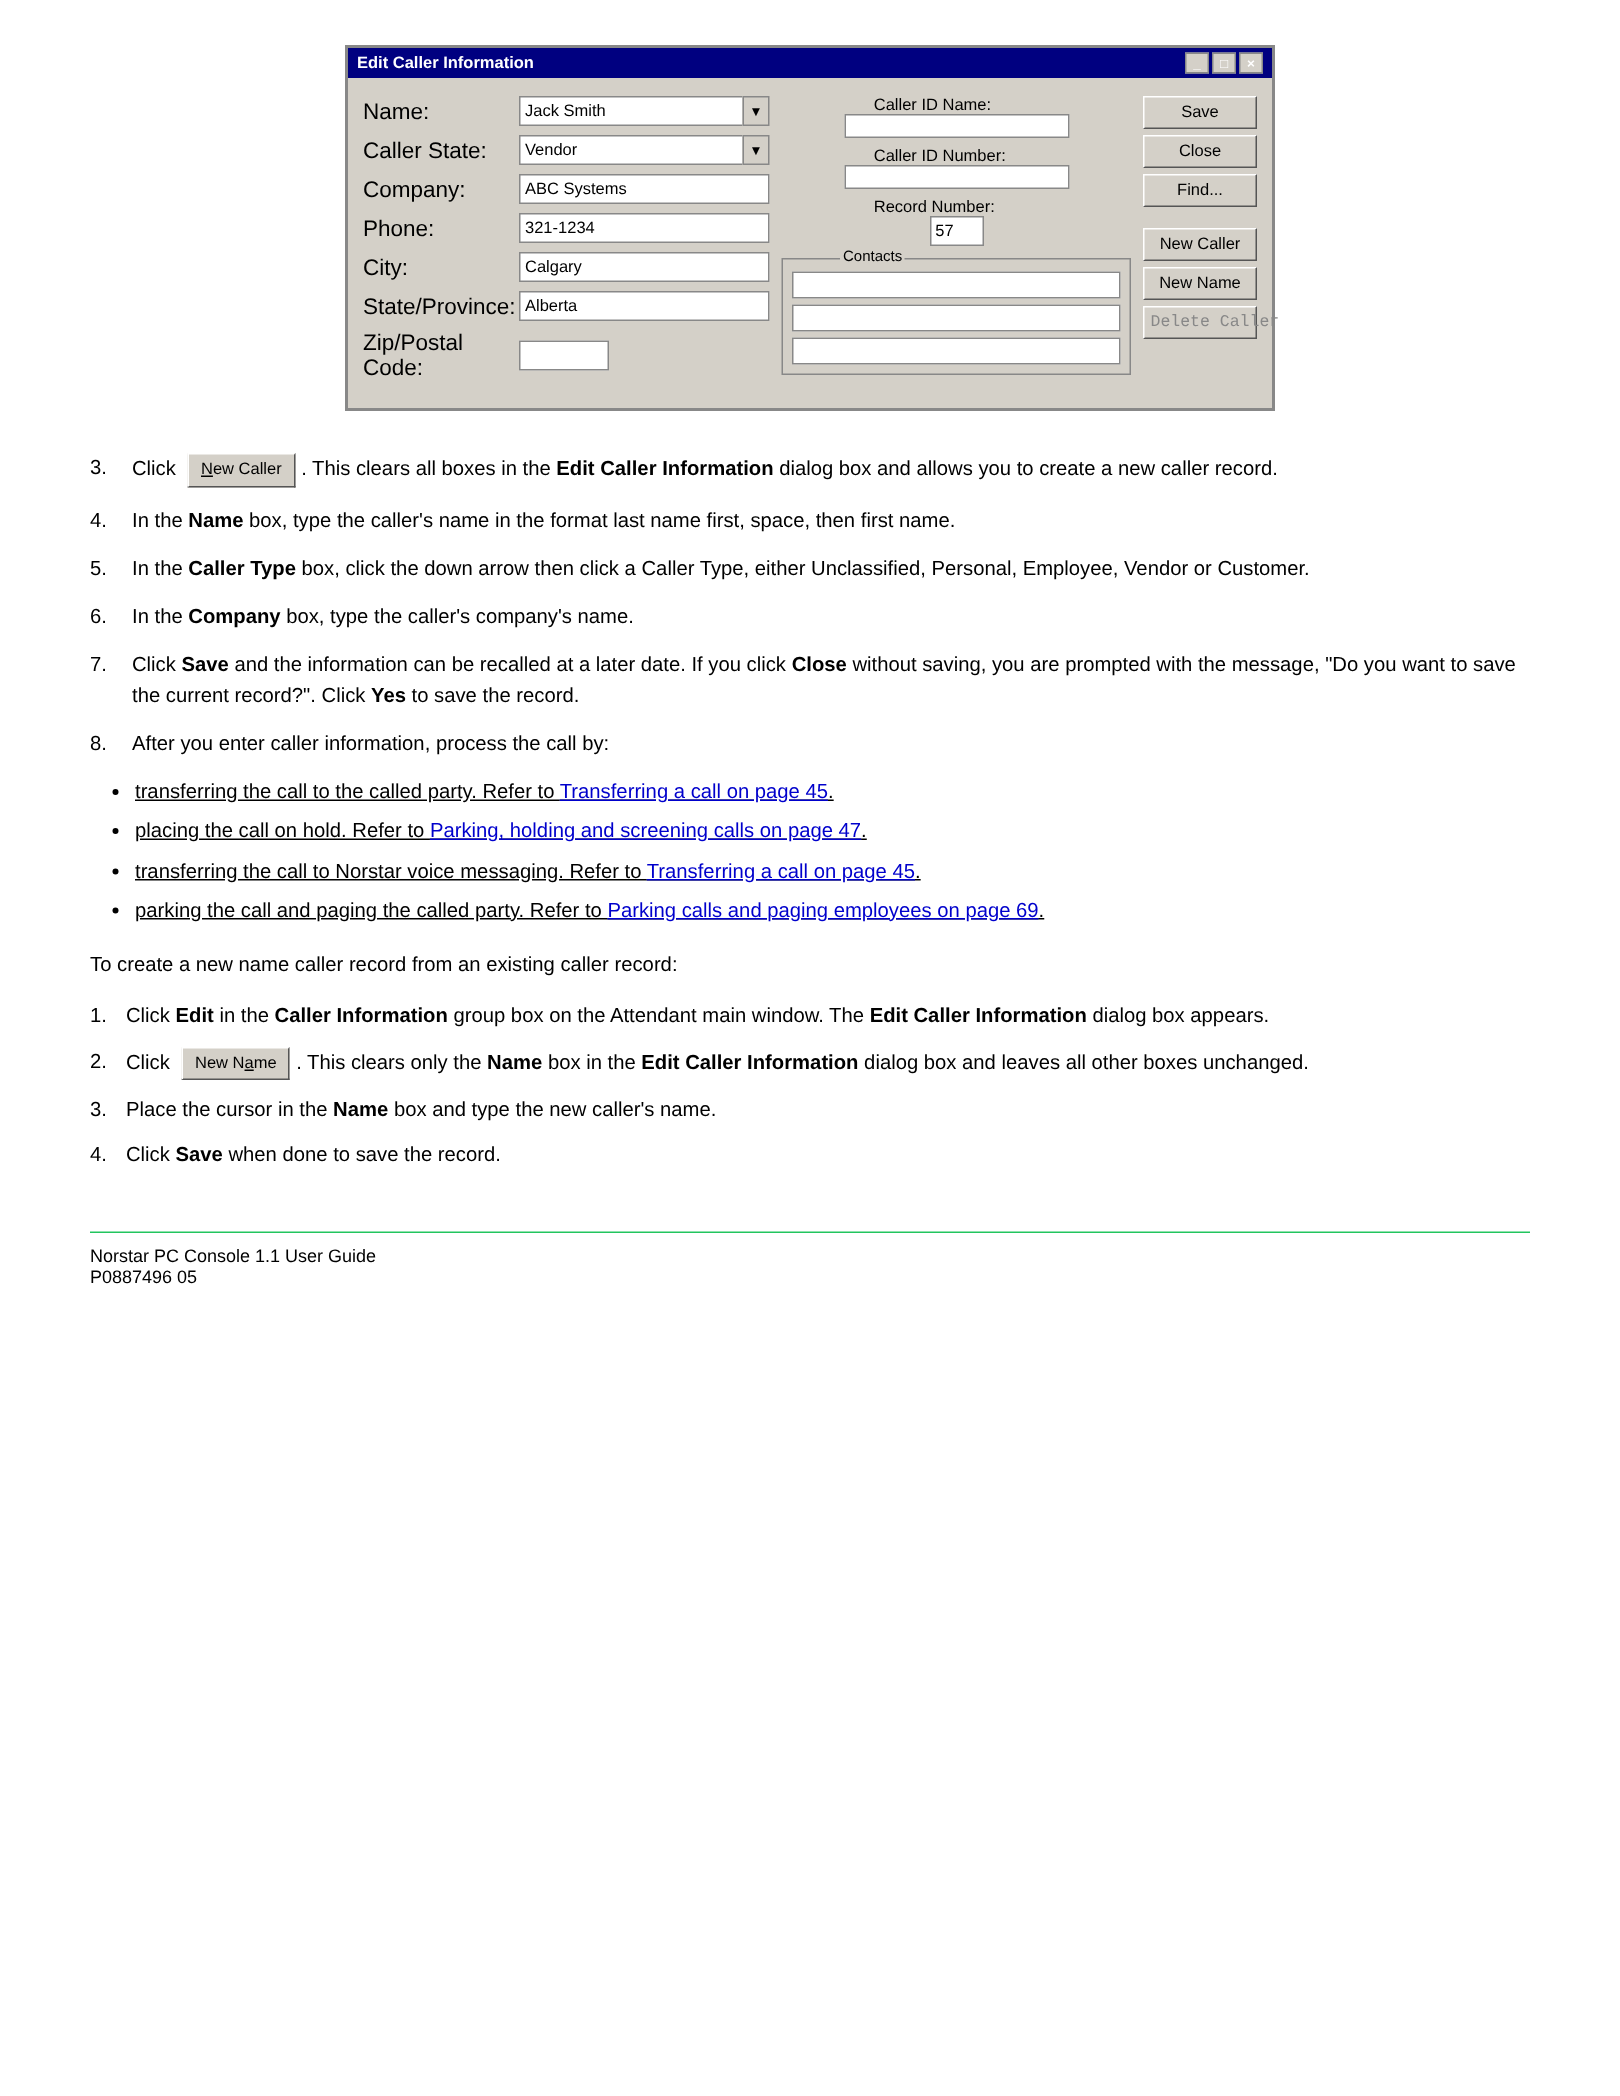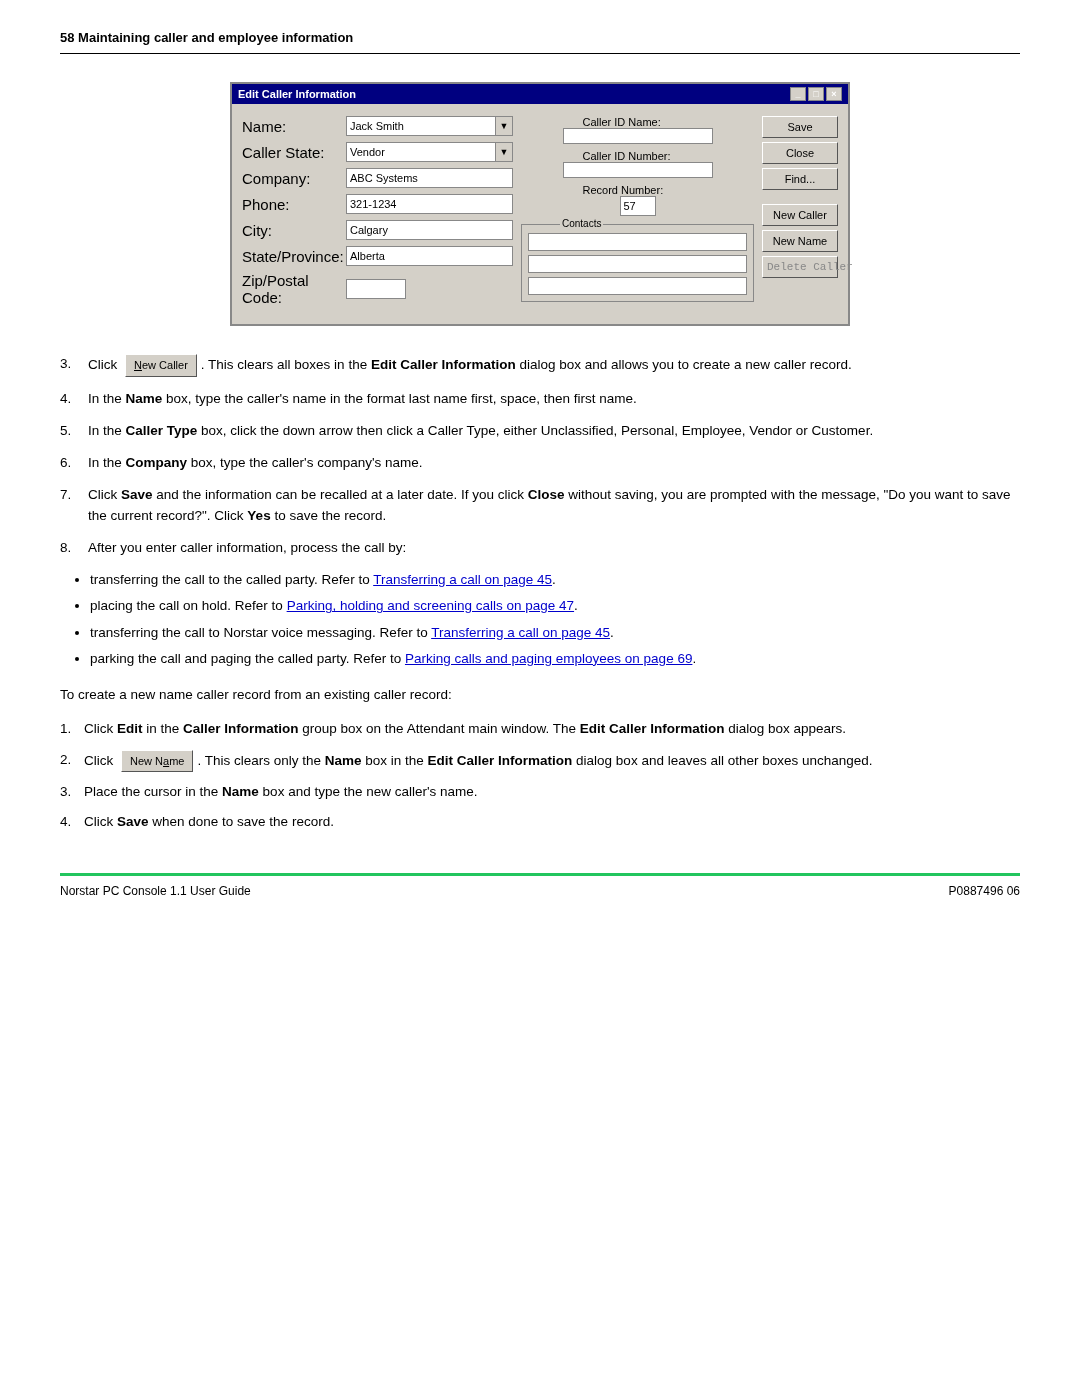--- a/index.html
+++ b/index.html
@@ -242,20 +242,21 @@
     }
 
     .bullet-list {
       list-style: disc;
       margin-left: 30px;
       margin-bottom: 12px;
     }
 
     .bullet-list li {
       margin-bottom: 6px;
+      text-decoration: underline;
     }
 
     a.link {
       color: #0000cc;
       text-decoration: underline;
     }
 
     .section-heading {
       margin-bottom: 14px;
       font-size: 13.5px;
@@ -269,26 +270,27 @@
     .num-n {
       min-width: 24px;
       font-size: 13.5px;
     }
 
     .num-text {
       flex: 1;
     }
 
     .page-footer {
-      border-top: 3px solid #22c55e;
+      border-top: 1px solid #22c55e;
       margin-top: 40px;
       padding-top: 8px;
       display: flex;
       justify-content: space-between;
       font-size: 12px;
+      flex-direction: column;
     }
 
     
     .contacts-fieldset {
       border: 1px solid #888;
       padding: 4px 6px 6px 6px;
       position: relative;
       margin-top: 8px;
     }
 
@@ -309,23 +311,20 @@
       background: #fff;
       margin-top: 4px;
       font-size: 11px;
     }
   </style>
 </head>
 <body>
 
 <div class="page-container">
 
-  <div class="page-header">
-    <span class="page-header-title">58 Maintaining caller and employee information</span>
-  </div>
 
   <div class="dialog-wrapper">
     <div class="dialog-box">
 
       <div class="dialog-titlebar">
         <span>Edit Caller Information</span>
         <div class="dialog-titlebar-buttons">
           <div class="titlebar-btn">_</div>
           <div class="titlebar-btn">□</div>
           <div class="titlebar-btn">×</div>
@@ -504,16 +503,16 @@
       <span class="num-n">4.</span>
       <span class="num-text">
         Click <strong>Save</strong> when done to save the record.
       </span>
     </div>
 
   </div>
 
   <div class="page-footer">
     <span>Norstar PC Console 1.1 User Guide</span>
-    <span>P0887496 06</span>
+    <span>P0887496 05</span>
   </div>
 
 </div>
 
 </body></html>

